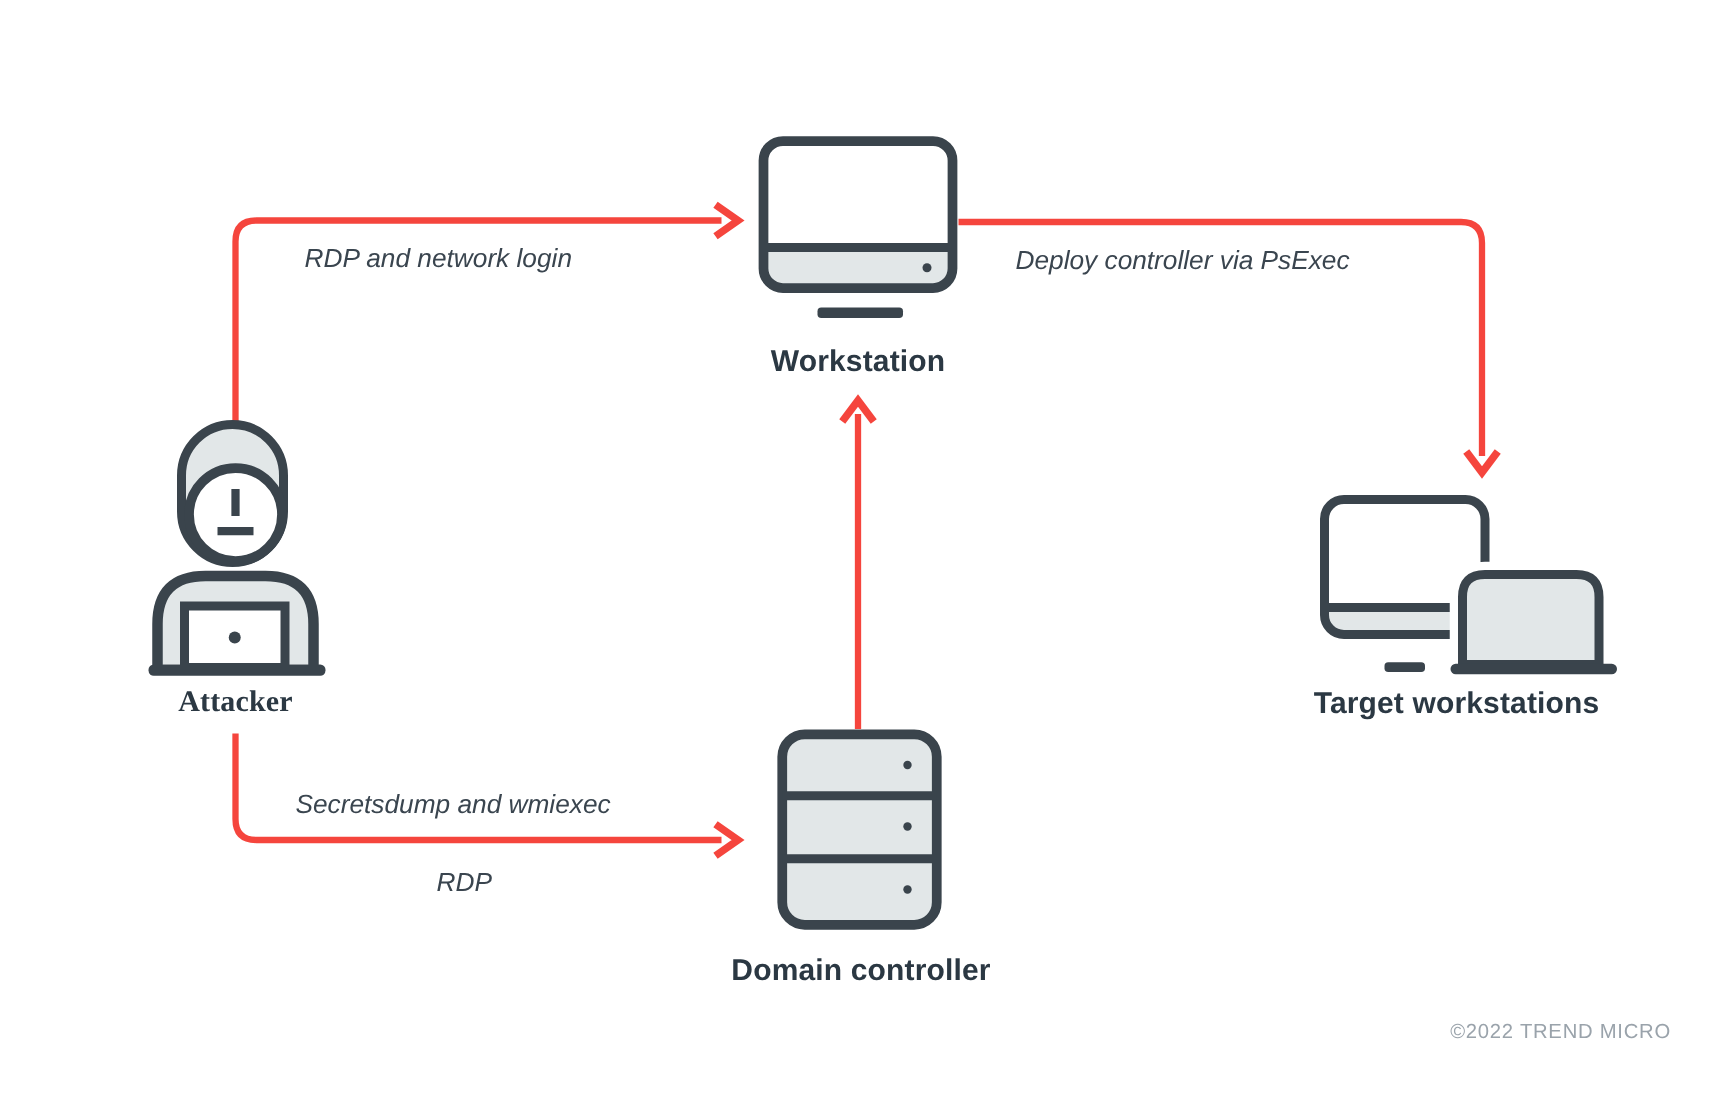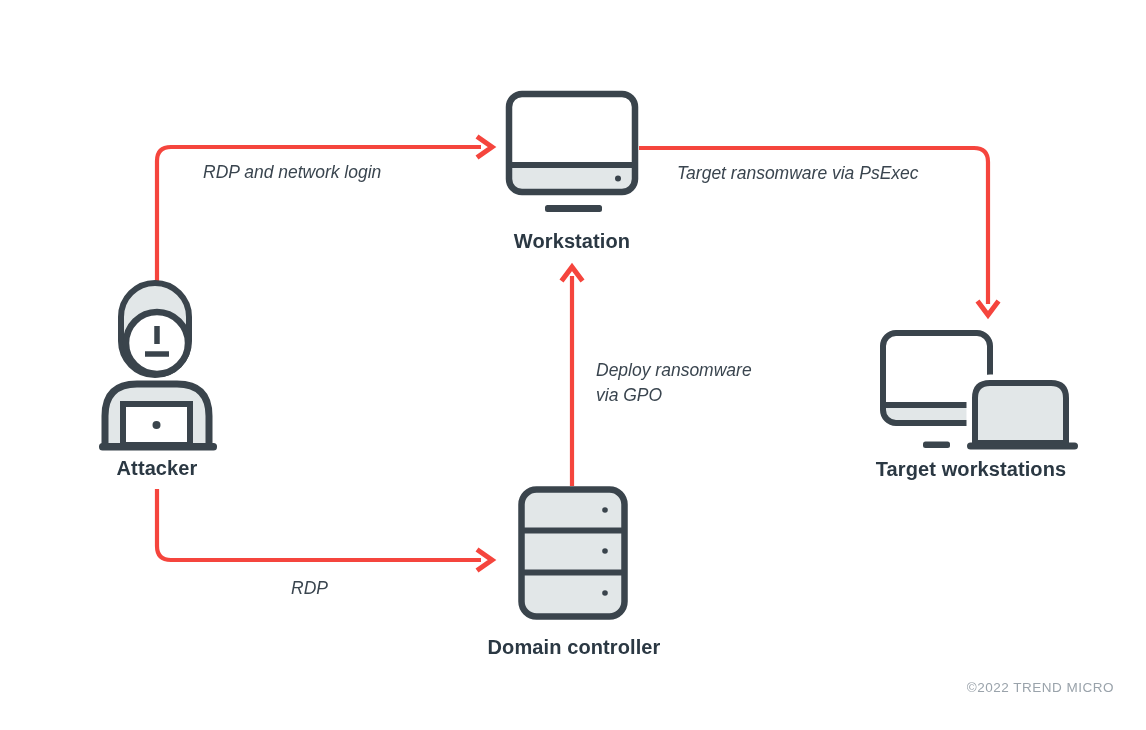--- a/index.html
+++ b/index.html
@@ -101,33 +101,30 @@
     <line x1="12" y1="77" x2="117" y2="77" stroke="#3a444c" stroke-width="6"></line>
     <rect x="51" y="113.5" width="27" height="6.5" rx="2.5" fill="#3a444c"></rect>
     <path d="M 103 122 V 70 Q 103 55 118 55 H 179 Q 194 55 194 70 V 122" fill="#ffffff" stroke="#ffffff" stroke-width="17"></path>
     <rect x="90" y="110" width="121" height="18" fill="#ffffff"></rect>
     <path d="M 103 115 V 70 Q 103 55 118 55 H 179 Q 194 55 194 70 V 115 Z" fill="#e2e7e8" stroke="#3a444c" stroke-width="6"></path>
     <rect x="95" y="114.5" width="111" height="7" rx="3.5" fill="#3a444c"></rect>
   </svg>
 
   <div class="edge-label" style="left:203px; top:160px;">RDP and network login</div>
 
-  <div class="edge-label" style="left:677px; top:161px;">Target ransomware via PsExec</div>
+  <div class="edge-label" style="left:677px; top:161px;">Deploy controller via PsExec</div>
 
-  <div class="edge-label" style="left:596px; top:358px;">
-    <div>Deploy ransomware</div>
-    <div>via GPO</div>
-  </div>
 
+  <div class="edge-label" style="left:197px; top:524px;">Secretsdump and wmiexec</div>
 
   <div class="edge-label" style="left:291px; top:576px;text-align:center;">RDP</div>
 
   <div class="node-label" style="left:572px; top:230px;text-align:right;">Workstation</div>
 
-  <div class="node-label" style="left:157px; top:457px;">Attacker</div>
+  <div class="node-label" style="left:157px; top:457px;font-family:Liberation Serif, serif;">Attacker</div>
 
   <div class="node-label" style="left:574px; top:636px;text-align:center;">Domain controller</div>
 
   <div class="node-label" style="left:971px; top:458px;">Target workstations</div>
 
   <div class="footer-copyright">©2022 TREND MICRO</div>
 
 </div>
 
 </body></html>

